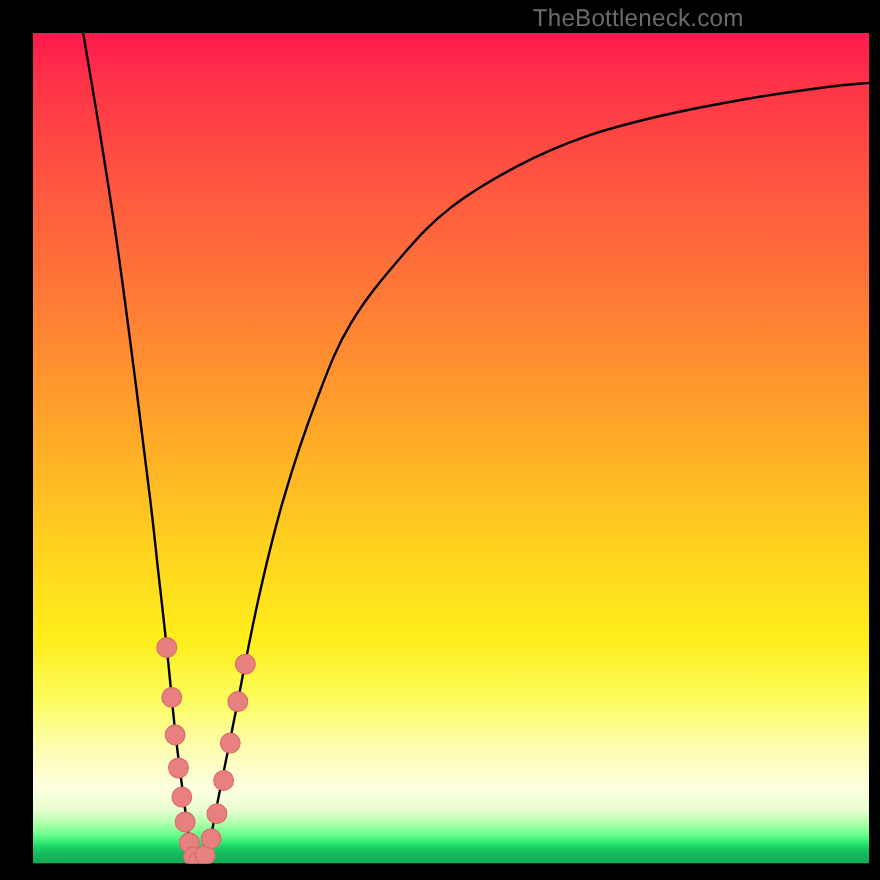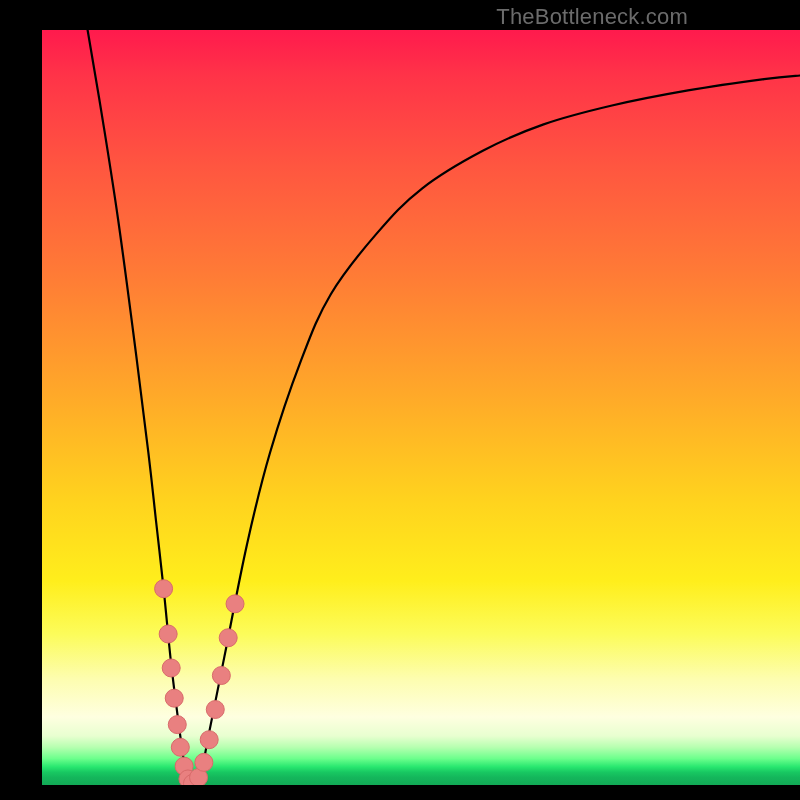--- a/index.html
+++ b/index.html
@@ -9,21 +9,20 @@
     height: 800px;
     overflow: hidden;
     background: #000;
     font-family: Arial, Helvetica, sans-serif;
   }
   .frame {
     position: relative;
     width: 684px;
     height: 800px;
     background: #000;
-    margin-left: 12px;
   }
   .plot-area {
     position: absolute;
     left: 30px;
     top: 30px;
     width: 760px;
     height: 755px;
     overflow: hidden;
   }
   .gradient-bg {

